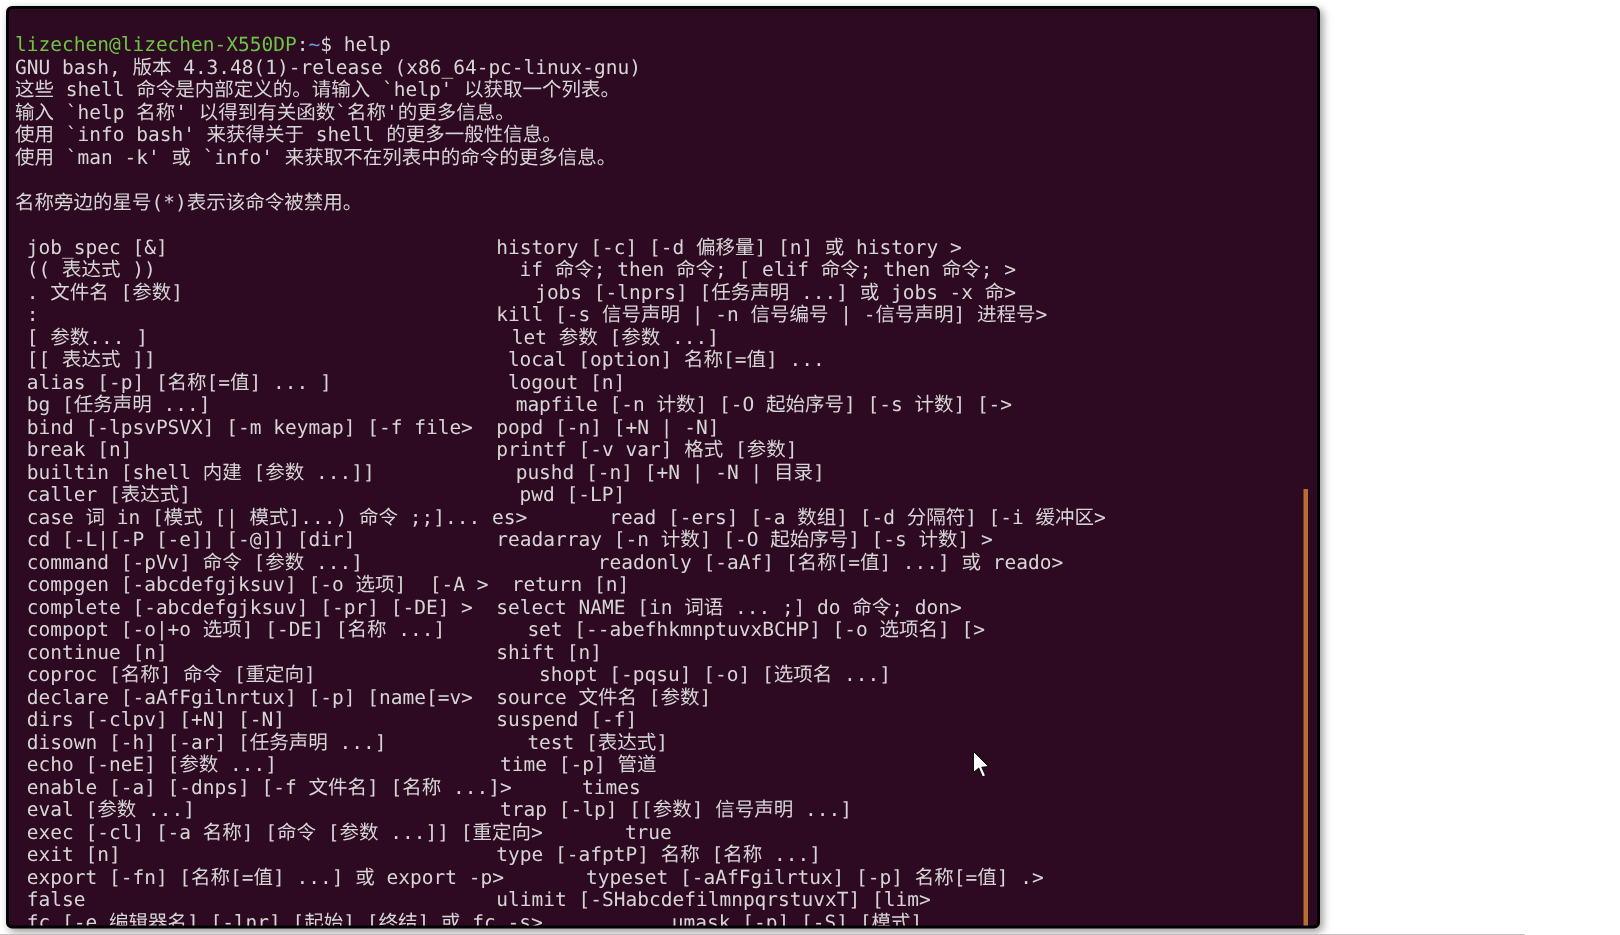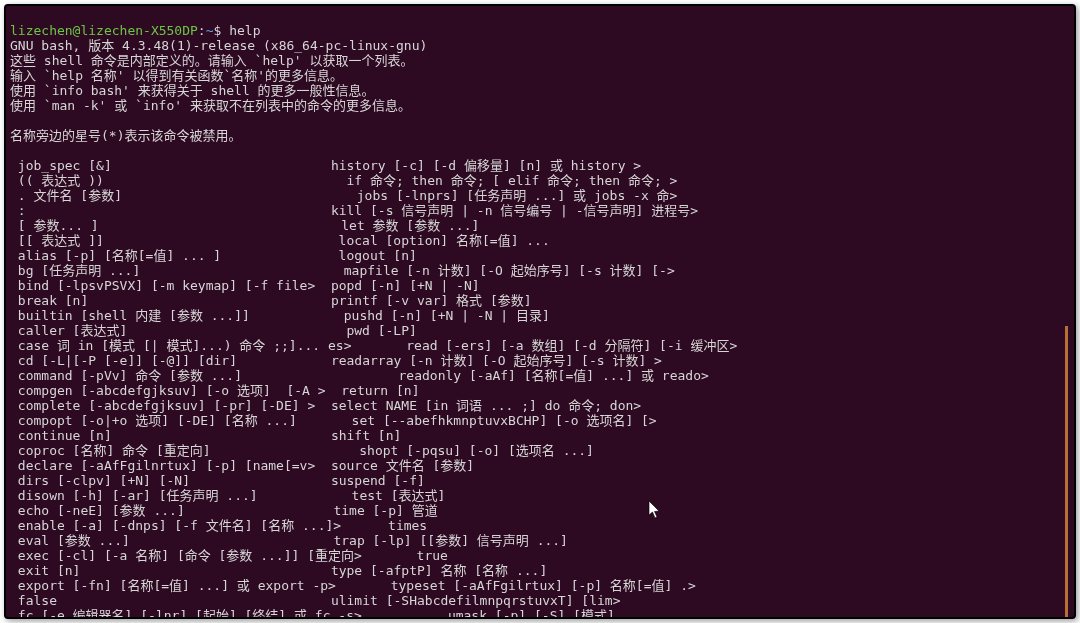--- a/index.html
+++ b/index.html
@@ -1,17 +1,17 @@
 <!DOCTYPE html>
 <html><head>
 <meta charset="utf-8">
 <style>
   html,body{margin:0;padding:0;background:#fff;}
   .frame{
-    width:1072px;height:615px;
+    width:876px;height:615px;
     margin:4px;
     background:#2d0922;
     border:2px solid #000;
     border-radius:4px;
     box-shadow:2px 2px 6px rgba(0,0,0,0.4);
     box-sizing:border-box;
     overflow:hidden;
     position:relative;
   }
   .term{

